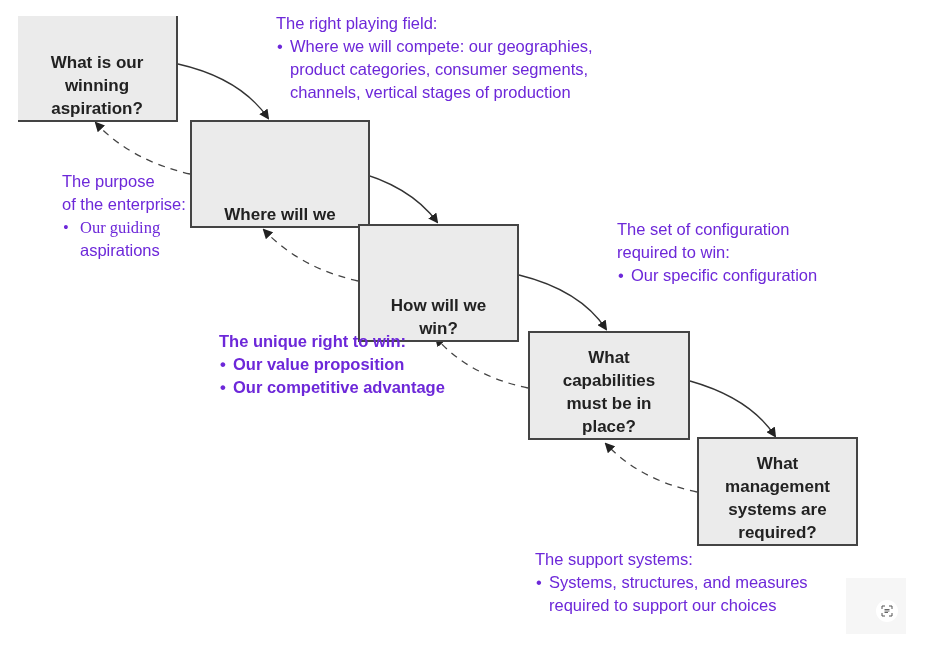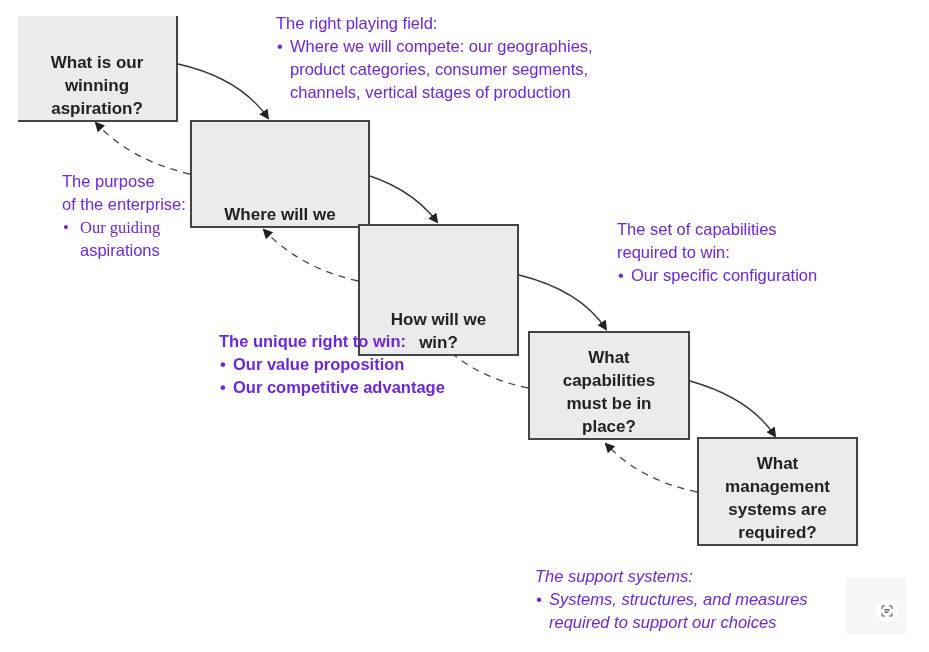--- a/index.html
+++ b/index.html
@@ -39,21 +39,21 @@
     <div>aspiration?</div>
   </div>
 </div>
 
 <div class="box" style="left:190px;top:120px;width:180px;height:108px;">
   <div>
     <div>Where will we</div>
   </div>
 </div>
 
-<div class="box" style="left:358px;top:224px;width:161px;height:132px;">
+<div class="box" style="left:358px;top:224px;width:161px;height:118px;">
   <div>
     <div>How will we</div>
     <div>win?</div>
   </div>
 </div>
 
 <div class="box" style="left:528px;top:331px;width:162px;height:109px;">
   <div>
     <div>What</div>
     <div>capabilities</div>
@@ -79,32 +79,32 @@
 </div>
 
 <div class="note" style="left:14px;top:170px;margin-left:48px;">
   <div>The purpose</div>
   <div>of the enterprise:</div>
   <div class="b" style="padding-left:18px;font-family:Liberation Serif, serif;">Our guiding</div>
   <div class="c" style="padding-left:18px;">aspirations</div>
 </div>
 
 <div class="note" style="left:617px;top:218px;">
-  <div>The set of capabilities</div>
+  <div>The set of configuration</div>
   <div>required to win:</div>
   <div class="b">Our specific configuration</div>
 </div>
 
 <div class="note" style="left:219px;top:330px;font-weight:bold;">
   <div>The unique right to win:</div>
   <div class="b">Our value proposition</div>
   <div class="b">Our competitive advantage</div>
 </div>
 
-<div class="note" style="left:535px;top:565px;font-style:italic;">
+<div class="note" style="left:535px;top:548px;">
   <div>The support systems:</div>
   <div class="b">Systems, structures, and measures</div>
   <div class="c">required to support our choices</div>
 </div>
 
 <div class="scan"></div>
 <div class="scan-btn">
   <svg width="12" height="12" viewBox="0 0 12 12">
     <path d="M1,4 V1 H4 M8,1 H11 V4 M11,8 V11 H8 M4,11 H1 V8" fill="none" stroke="#555" stroke-width="1"></path>
     <path d="M3.5,4.5 H8.5 M3.5,6 H8.5 M3.5,7.5 H7" stroke="#555" stroke-width="0.9"></path>

